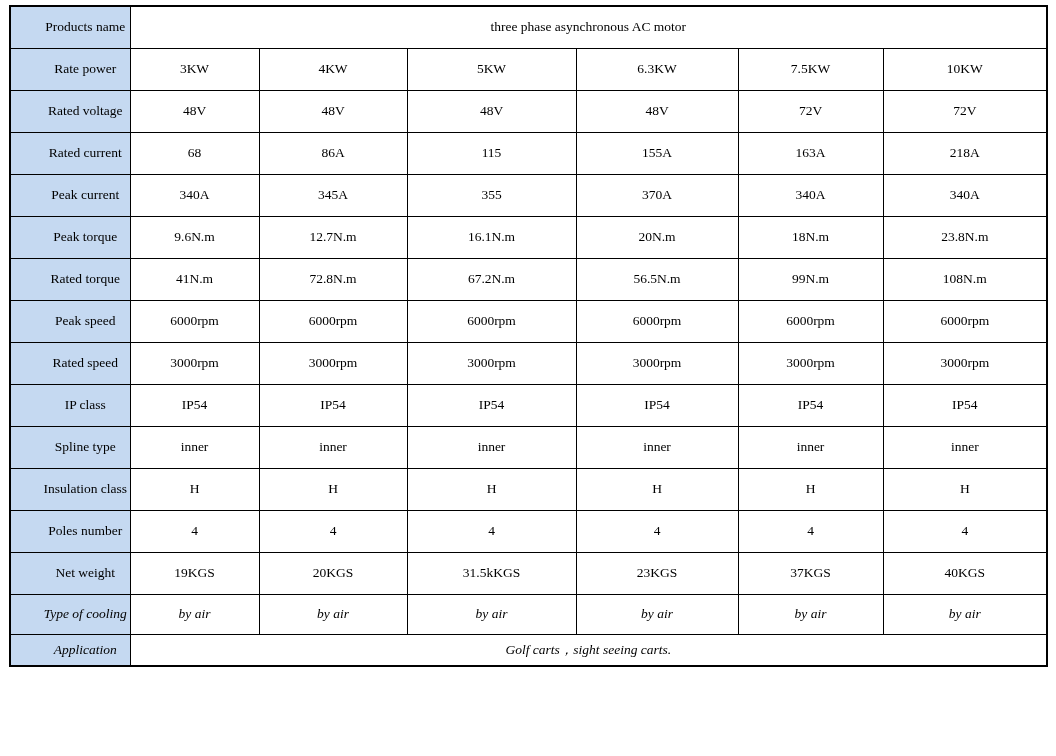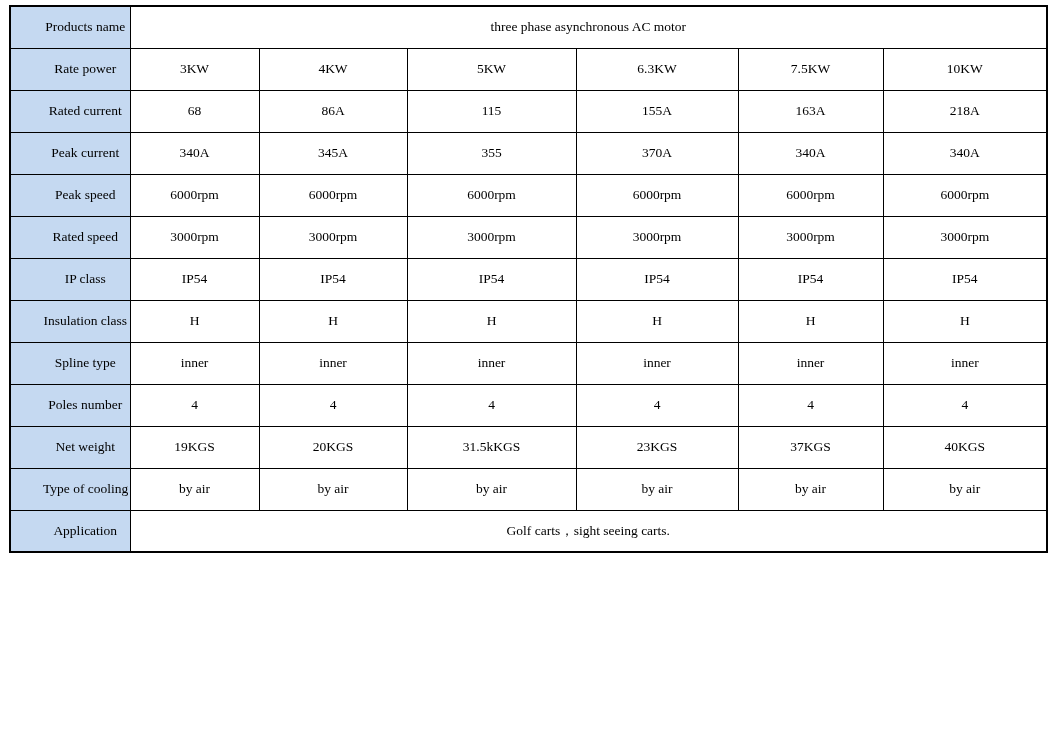--- a/index.html
+++ b/index.html
@@ -76,38 +76,65 @@
         <tr>
           <td class="label-cell">Rate power</td>
           <td>3KW</td>
           <td>4KW</td>
           <td>5KW</td>
           <td>6.3KW</td>
           <td>7.5KW</td>
           <td>10KW</td>
         </tr>
         <tr>
+          <td class="label-cell">Rated voltage</td>
+          <td>48V</td>
+          <td>48V</td>
+          <td>48V</td>
+          <td>48V</td>
+          <td>72V</td>
+          <td>72V</td>
+        </tr>
+        <tr>
           <td class="label-cell">Rated current</td>
           <td>68</td>
           <td>86A</td>
           <td>115</td>
           <td>155A</td>
           <td>163A</td>
           <td>218A</td>
         </tr>
         <tr>
           <td class="label-cell">Peak current</td>
           <td>340A</td>
           <td>345A</td>
           <td>355</td>
           <td>370A</td>
           <td>340A</td>
           <td>340A</td>
         </tr>
         <tr>
+          <td class="label-cell">Peak torque</td>
+          <td>9.6N.m</td>
+          <td>12.7N.m</td>
+          <td>16.1N.m</td>
+          <td>20N.m</td>
+          <td>18N.m</td>
+          <td>23.8N.m</td>
+        </tr>
+        <tr>
+          <td class="label-cell">Rated torque</td>
+          <td>41N.m</td>
+          <td>72.8N.m</td>
+          <td>67.2N.m</td>
+          <td>56.5N.m</td>
+          <td>99N.m</td>
+          <td>108N.m</td>
+        </tr>
+        <tr>
           <td class="label-cell">Peak speed</td>
           <td>6000rpm</td>
           <td>6000rpm</td>
           <td>6000rpm</td>
           <td>6000rpm</td>
           <td>6000rpm</td>
           <td>6000rpm</td>
         </tr>
         <tr>
           <td class="label-cell">Rated speed</td>
@@ -121,36 +148,36 @@
         <tr>
           <td class="label-cell">IP class</td>
           <td>IP54</td>
           <td>IP54</td>
           <td>IP54</td>
           <td>IP54</td>
           <td>IP54</td>
           <td>IP54</td>
         </tr>
         <tr>
+          <td class="label-cell">Spline type</td>
+          <td>inner</td>
+          <td>inner</td>
+          <td>inner</td>
+          <td>inner</td>
+          <td>inner</td>
+          <td>inner</td>
+        </tr>
+        <tr>
           <td class="label-cell">Insulation class</td>
           <td>H</td>
           <td>H</td>
           <td>H</td>
           <td>H</td>
           <td>H</td>
           <td>H</td>
-        </tr>
-        <tr>
-          <td class="label-cell">Spline type</td>
-          <td>inner</td>
-          <td>inner</td>
-          <td>inner</td>
-          <td>inner</td>
-          <td>inner</td>
-          <td>inner</td>
         </tr>
         <tr>
           <td class="label-cell">Poles number</td>
           <td>4</td>
           <td>4</td>
           <td>4</td>
           <td>4</td>
           <td>4</td>
           <td>4</td>
         </tr>

